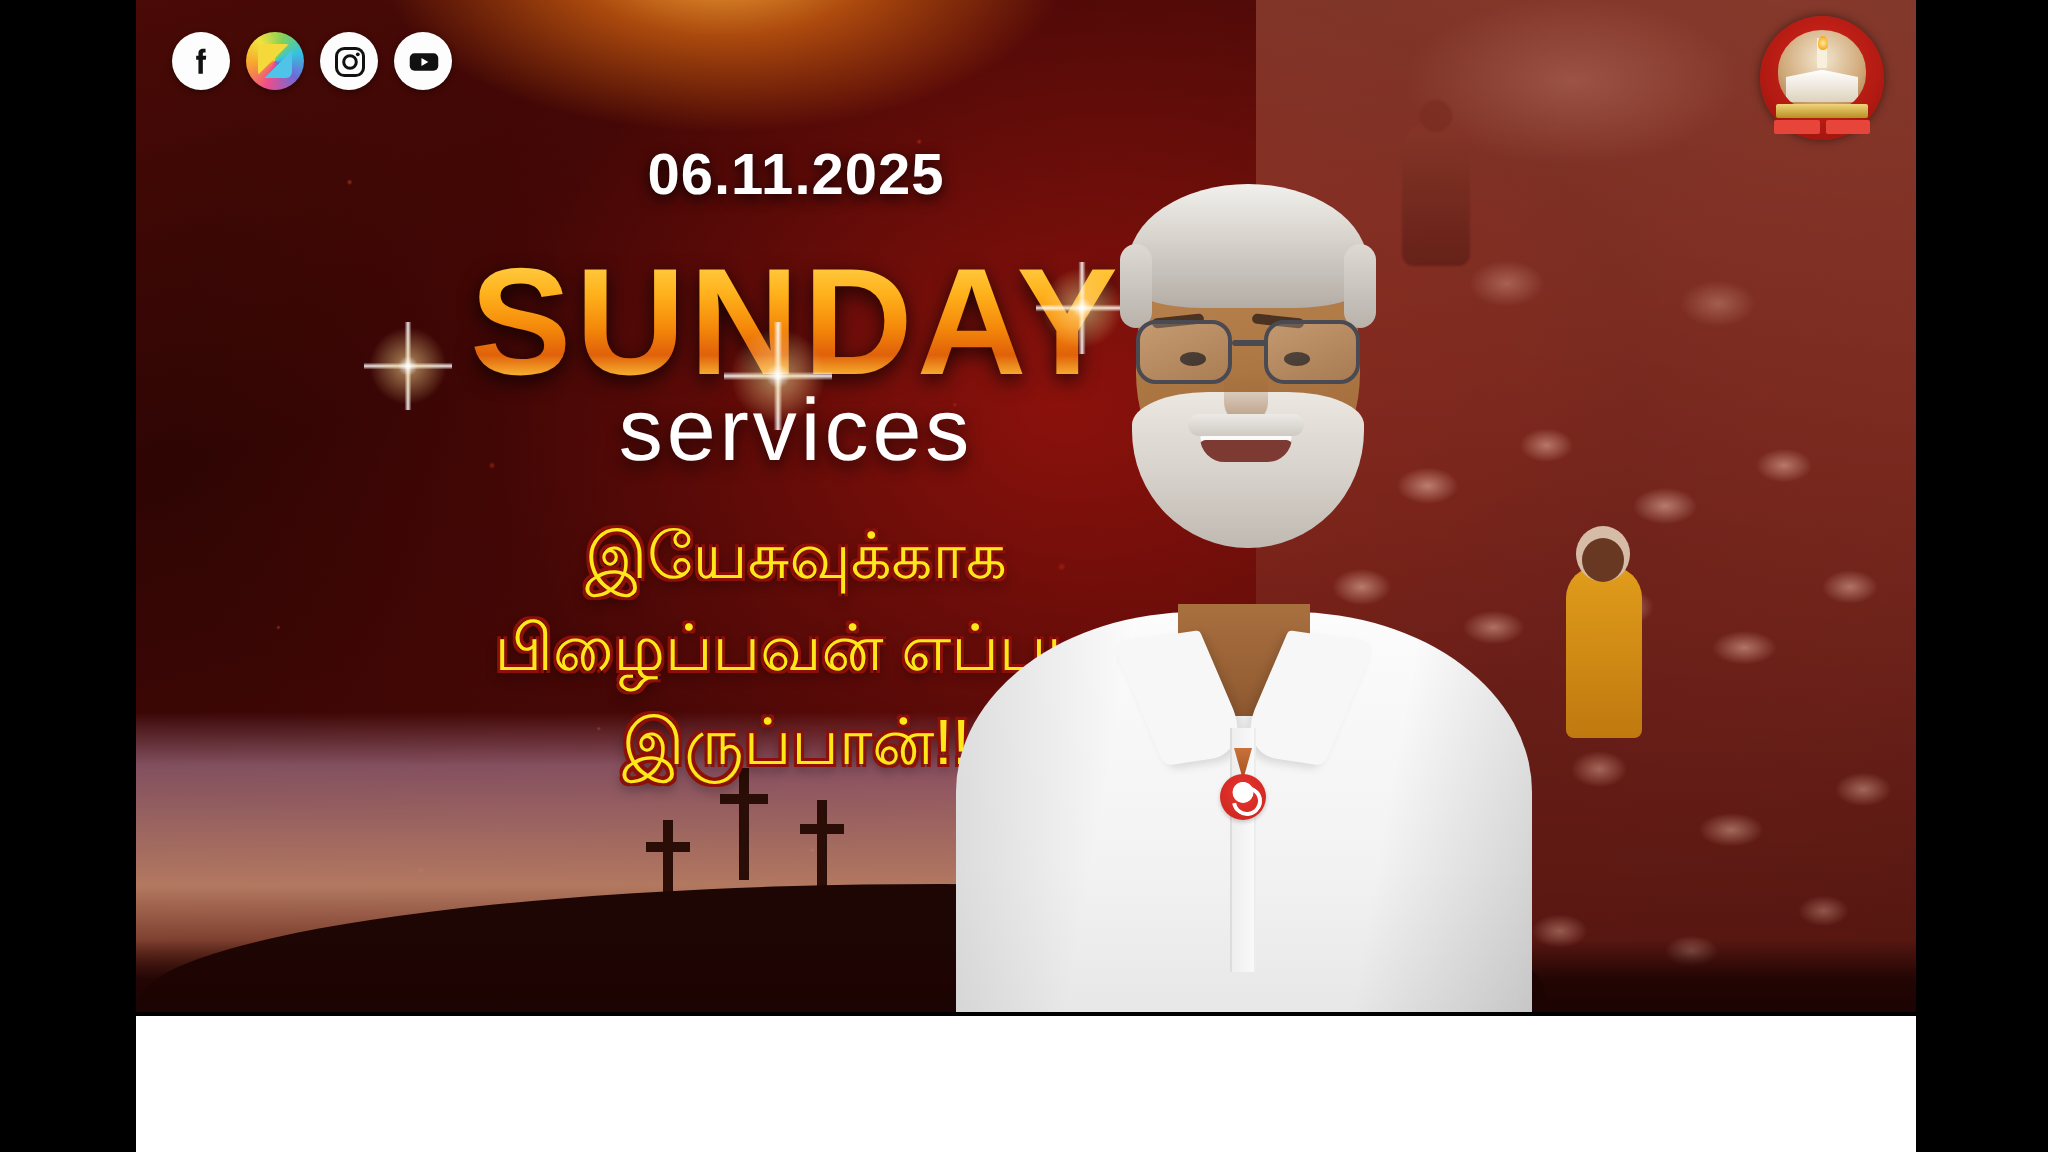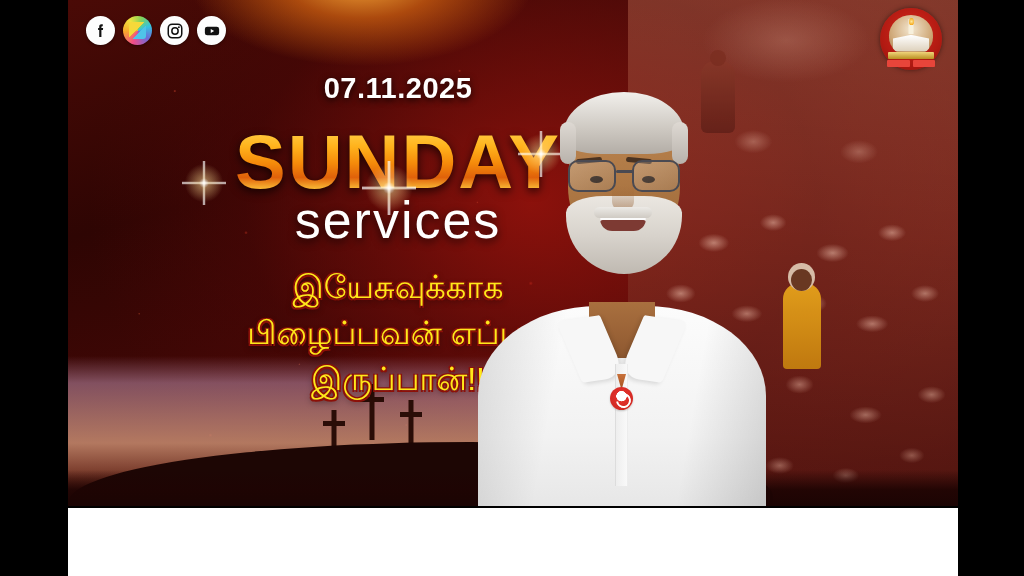--- a/index.html
+++ b/index.html
@@ -213,21 +213,21 @@
     position:absolute; width:54px; height:54px; pointer-events:none; z-index:13;
     background:
       radial-gradient(circle, rgba(255,255,255,.95) 0%, rgba(255,225,150,.45) 16%, rgba(255,180,60,0) 62%),
       linear-gradient(0deg, transparent 46%, rgba(255,255,255,.9) 50%, transparent 54%),
       linear-gradient(90deg, transparent 46%, rgba(255,255,255,.9) 50%, transparent 54%);
   }
   .sp1{ left:-6px; top:34px; width:44px; height:44px; }
   .sp2{ left:174px; top:34px; }
   .sp3{ left:330px; top:4px; width:46px; height:46px; }
   .services{
-    font-size:52px; color:#fff; letter-spacing:2px; line-height:1.05;
+    font-size:44px; color:#fff; letter-spacing:2px; line-height:1.05;
     margin-top:-4px; text-shadow:0 3px 8px rgba(0,0,0,.7);
   }
   .tamil{
     margin-top:16px; color:#ffe81a;
     font-size:32px; font-weight:normal; line-height:1.45;
     text-shadow:
       -1.5px -1.5px 0 #8c1008, 1.5px -1.5px 0 #8c1008,
       -1.5px 1.5px 0 #8c1008, 1.5px 1.5px 0 #8c1008,
       0 3px 6px rgba(0,0,0,.65);
   }
@@ -408,21 +408,21 @@
         <div class="book"></div>
       </div>
       <div class="base"></div>
       <div class="tag">
           <span></span>
           <span></span>
         </div>
     </div>
 
     <div class="poster">
-      <div class="date">07.11.2025</div>
+      <div class="date">06.11.2025</div>
       <div style="position:relative;">
         <div class="sunday">SUNDAY</div>
         <div class="sparkle sp1"></div>
         <div class="sparkle sp2"></div>
         <div class="sparkle sp3"></div>
       </div>
       <div class="services">services</div>
       <div class="tamil">
         <div>இயேசுவுக்காக</div>
         <div>பிழைப்பவன்  எப்படி</div>

